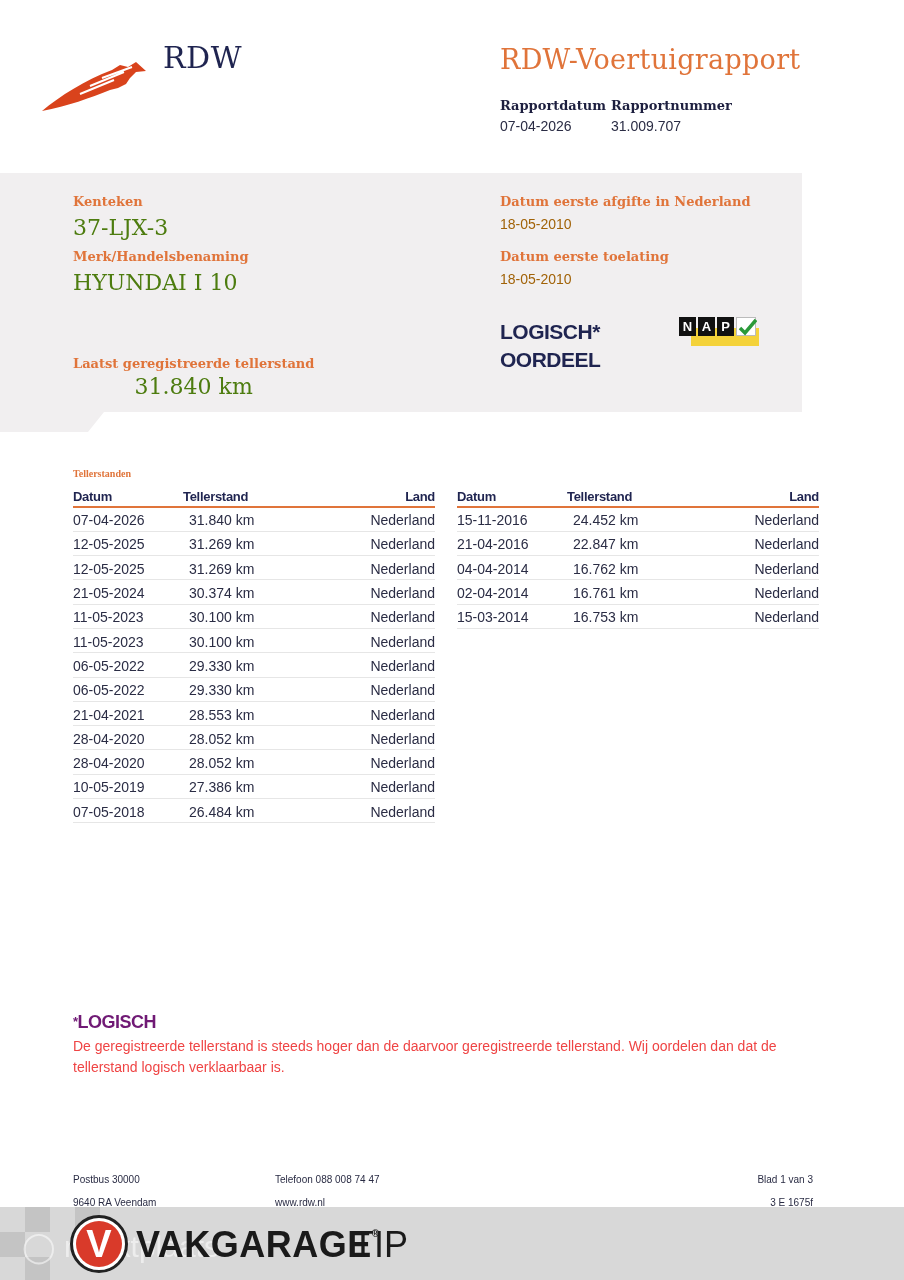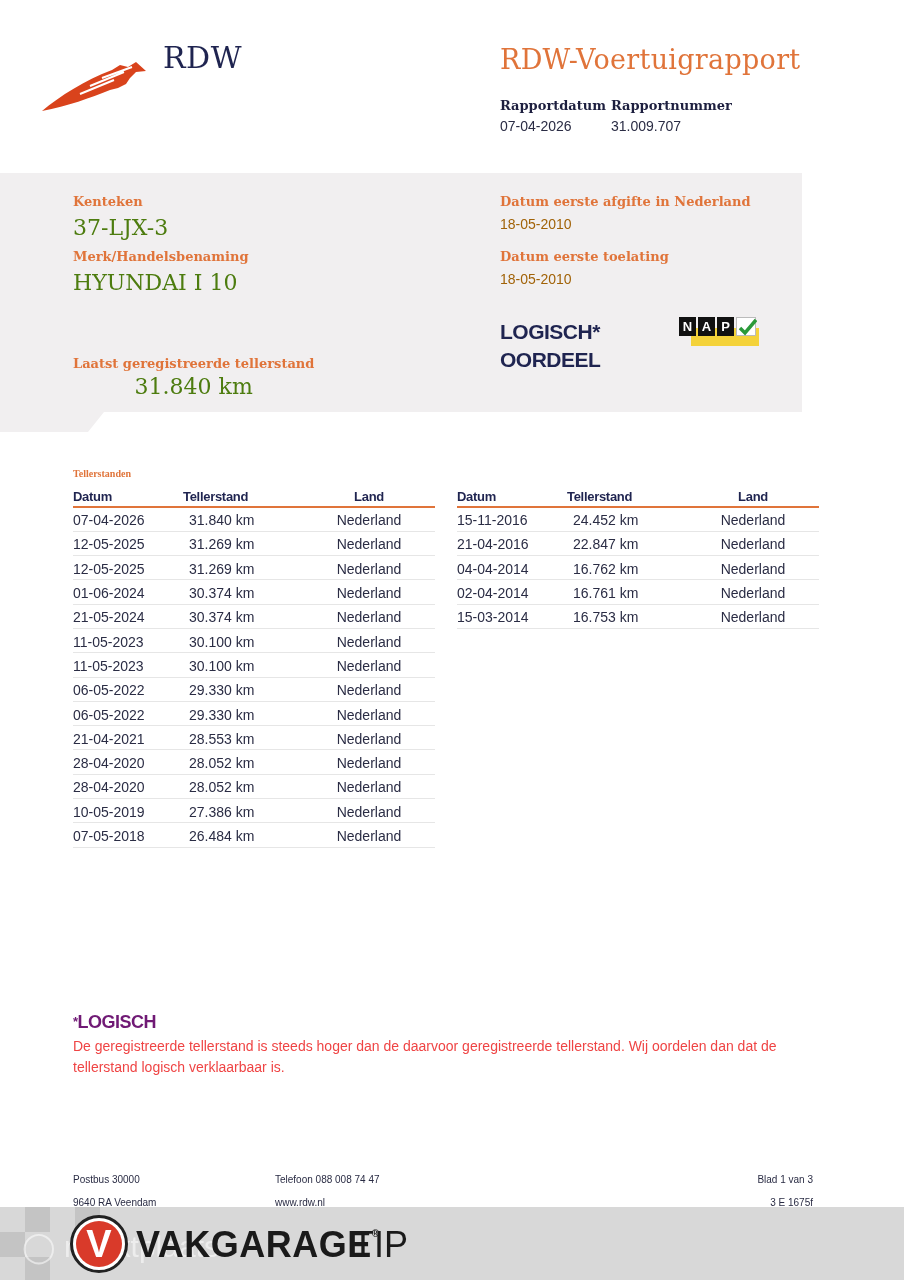--- a/index.html
+++ b/index.html
@@ -34,21 +34,21 @@
   .nap .box { position: absolute; top: 1px; width: 17px; height: 19px; background: #111; color: #fff; font-weight: bold;
               font-size: 13px; text-align: center; line-height: 19px; }
   .nap .check { position: absolute; left: 57px; top: 1px; width: 20px; height: 19px; background: #fff; border: 1px solid #bbb; }
 
   
   .section-title { position: absolute; left: 73px; top: 468px; font-family: Liberation Serif, serif; font-weight: bold;
                    font-size: 10px; color: #e0743a; }
   table.tel { position: absolute; border-collapse: collapse; width: 362px; }
   table.tel th { font-size: 13px; font-weight: bold; color: #1f2450; padding: 0 0 1px 0; text-align: left;
                  border-bottom: 2px solid #e0743a; height: 19px; letter-spacing: -0.3px; }
-  table.tel th.r, table.tel td.r { text-align: center; }
+  table.tel th.r, table.tel td.r { text-align: right; }
   table.tel td { font-size: 14px; color: #2a2c44; height: 24.3px; border-bottom: 1px solid #e6e6e6; padding-top: 2px; }
   table.tel td.km { padding-left: 6px; }
   .col-date { width: 110px; }
   .col-km { width: 120px; }
 
   
   .note-title { position: absolute; left: 73px; top: 1012px; font-size: 18px; font-weight: bold; color: #701a75;
                 letter-spacing: -0.5px; }
   .note-title .ast { font-size: 13px; vertical-align: top; position: relative; top: 2px; }
   .note-text { position: absolute; left: 73px; top: 1036px; width: 720px; font-size: 14px; line-height: 21px; color: #ef4444; }
@@ -151,25 +151,20 @@
         <td class="col-date">12-05-2025</td>
         <td class="col-km km">31.269 km</td>
         <td class="r">Nederland</td>
       </tr>
       <tr>
         <td class="col-date">12-05-2025</td>
         <td class="col-km km">31.269 km</td>
         <td class="r">Nederland</td>
       </tr>
       <tr>
-        <td class="col-date">01-06-2024</td>
-        <td class="col-km km">30.374 km</td>
-        <td class="r">Nederland</td>
-      </tr>
-      <tr>
         <td class="col-date">21-05-2024</td>
         <td class="col-km km">30.374 km</td>
         <td class="r">Nederland</td>
       </tr>
       <tr>
         <td class="col-date">11-05-2023</td>
         <td class="col-km km">30.100 km</td>
         <td class="r">Nederland</td>
       </tr>
       <tr>

